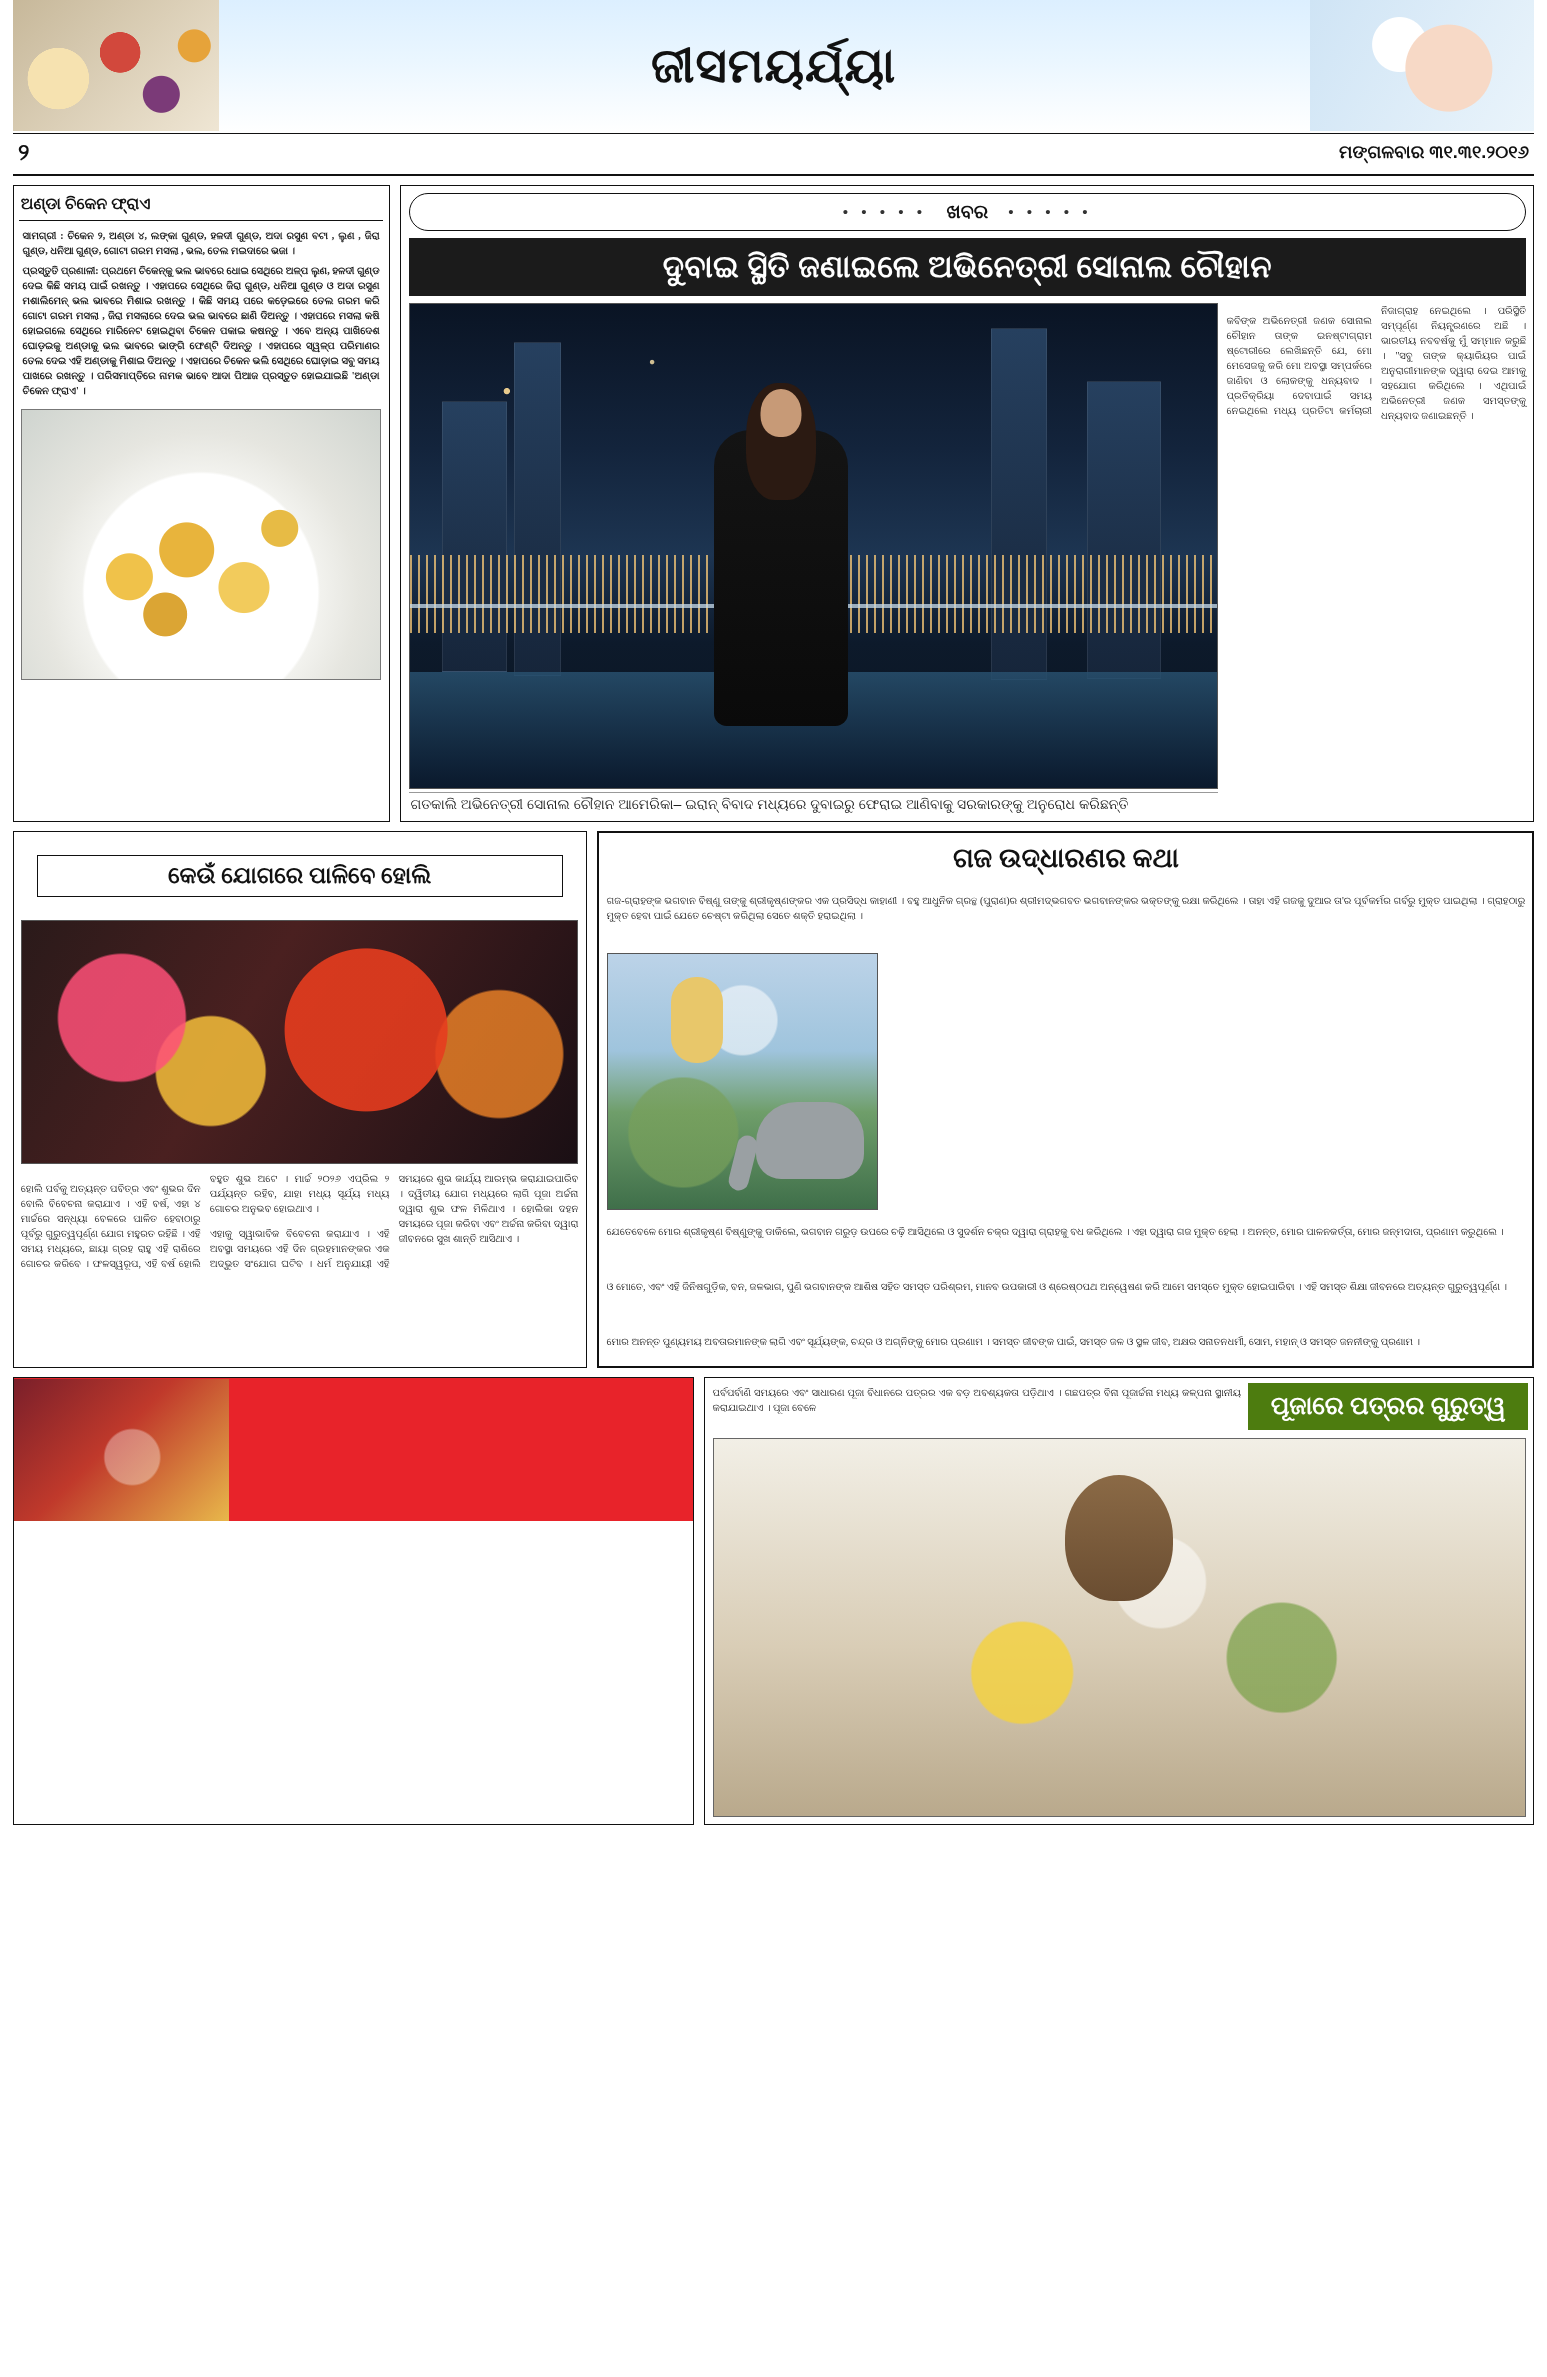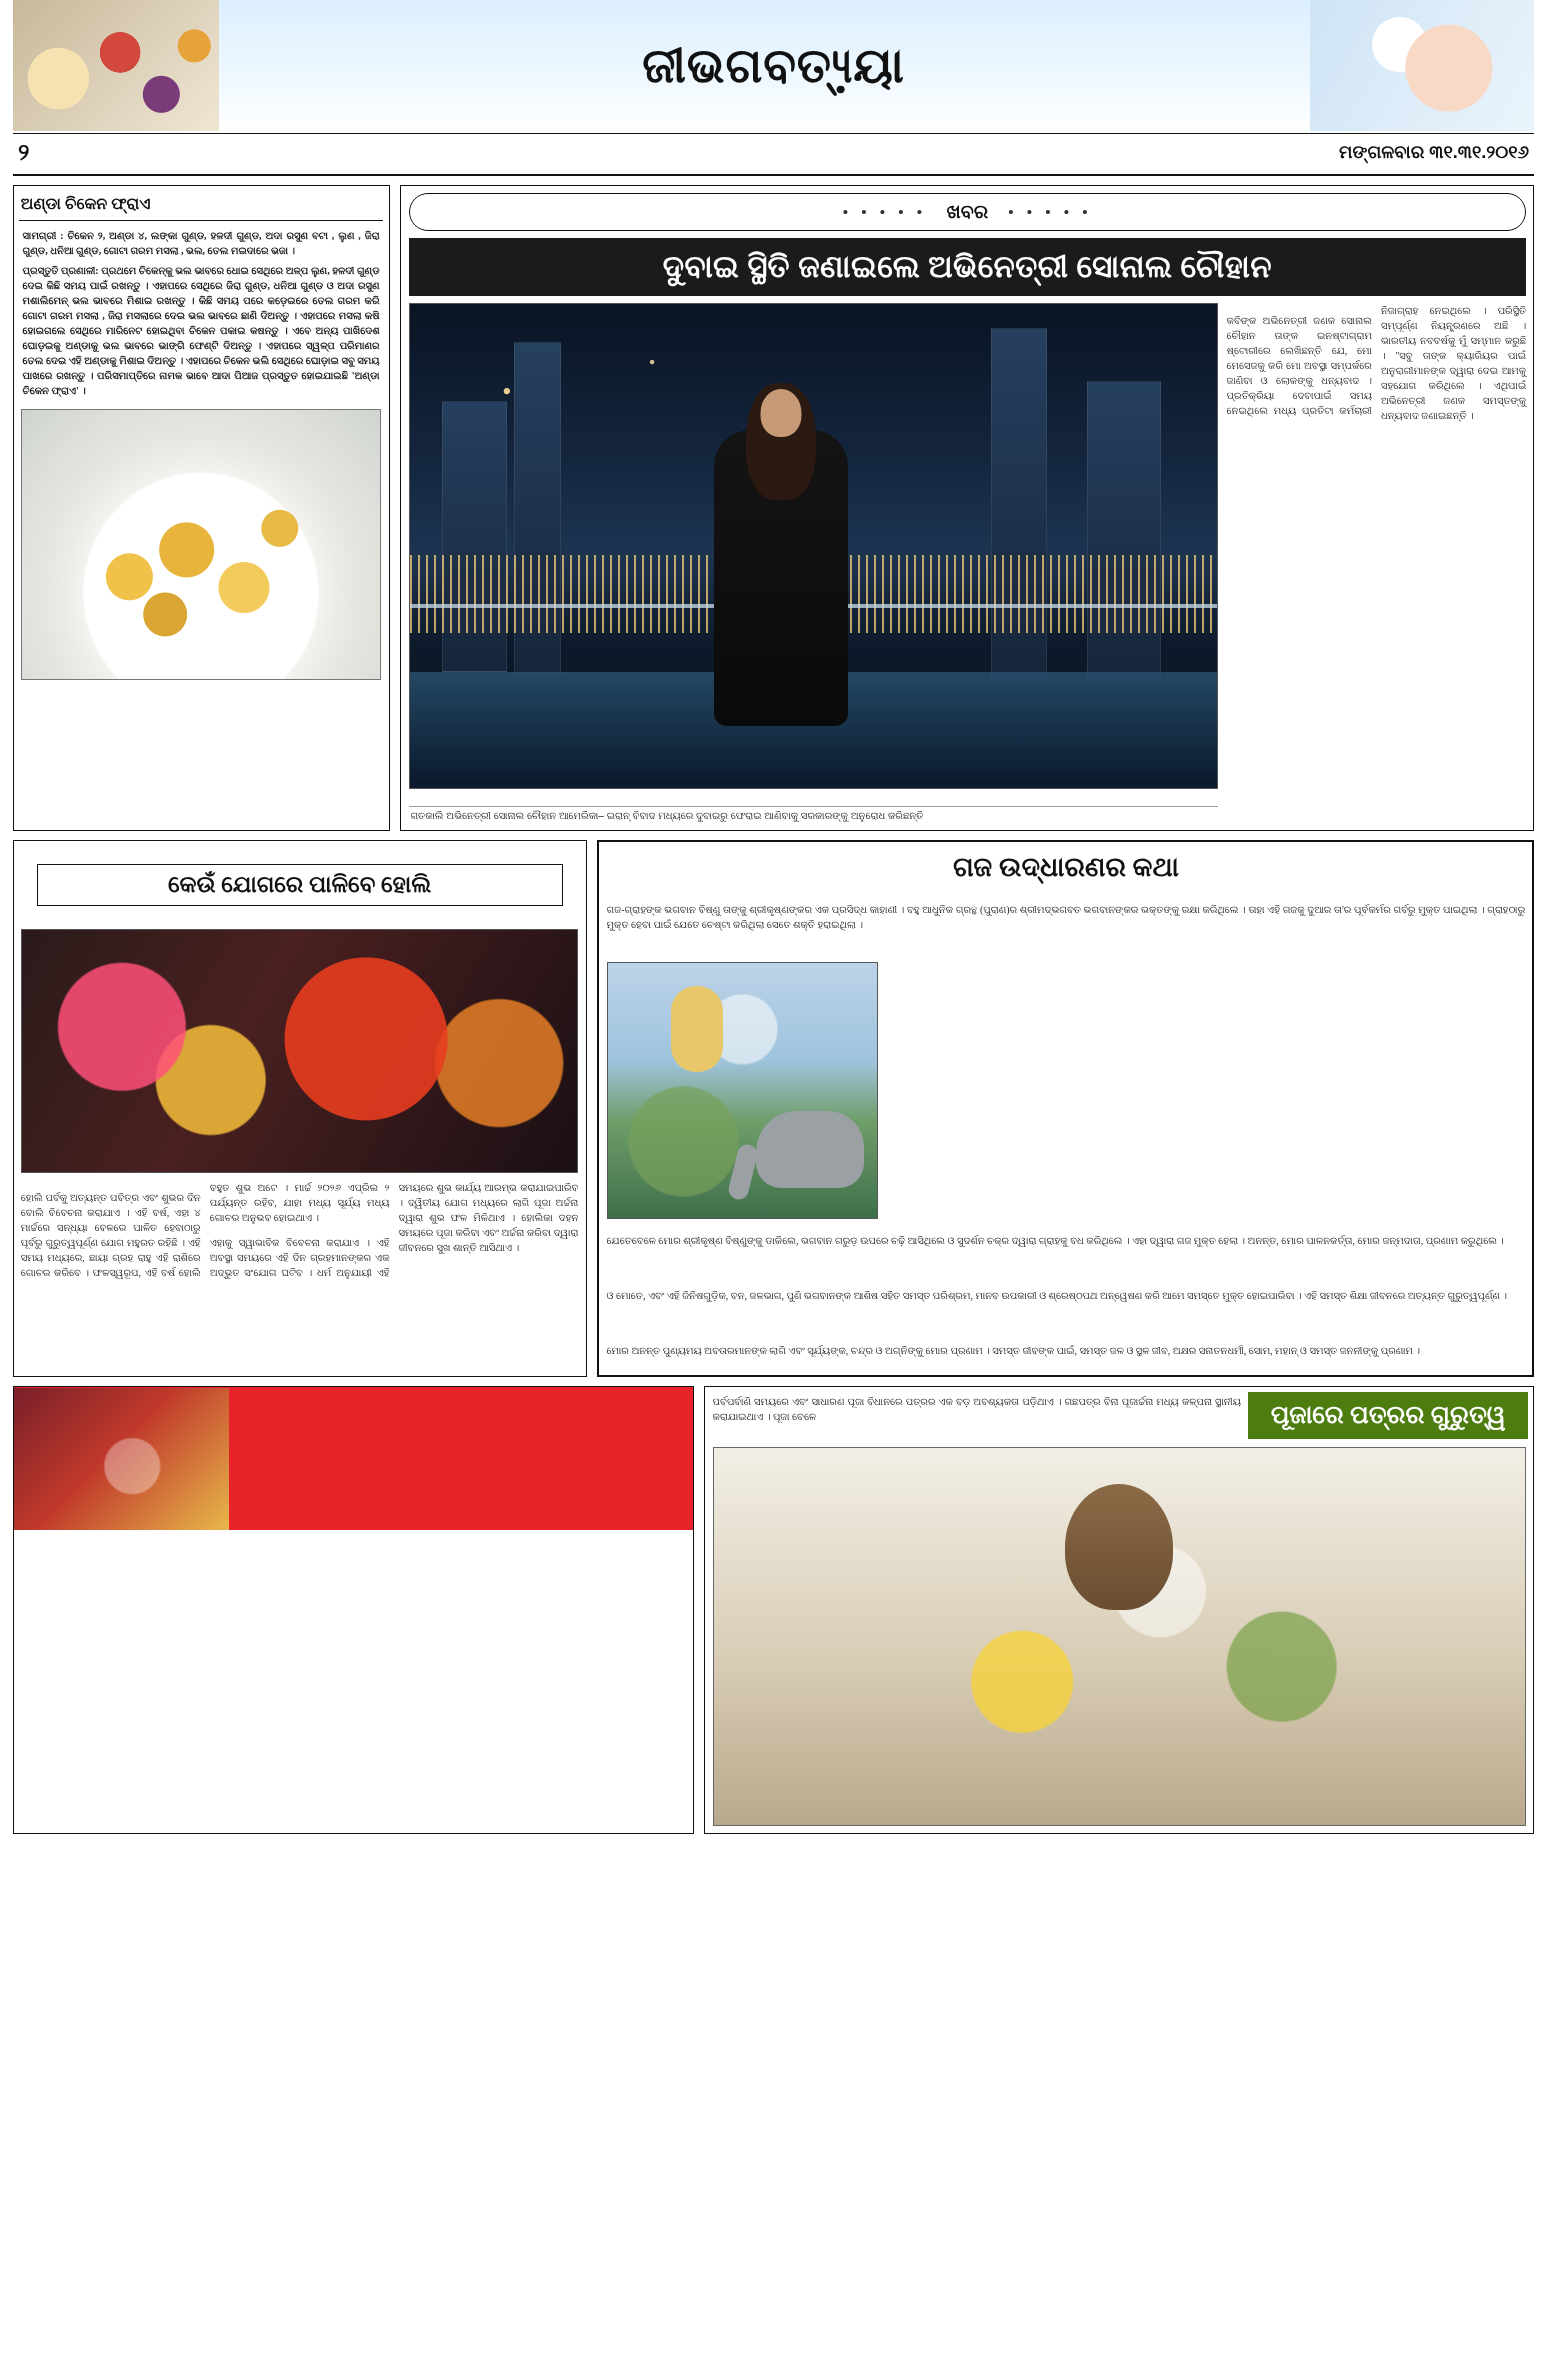--- a/index.html
+++ b/index.html
@@ -124,21 +124,21 @@
   .np-head{
     position:absolute;left:50%;top:-41px;width:41px;height:48px;transform:translateX(-50%);
     background:#c79a77;border-radius:50% 50% 45% 45%;
   }
   .np-hair{
     position:absolute;left:50%;top:-47px;width:70px;height:117px;transform:translateX(-50%);
     background:#2b1a12;border-radius:45% 45% 40% 40%;z-index:-1;
   }
   .np-rail{position:absolute;left:0;right:0;top:62%;height:4.5px;background:rgba(200,220,235,.75);}
   .news-caption{
-    font-size:10px;padding:3.6px 1.8px 0;color:#222;border-top:0.9px solid #999;margin-top:17px;
+    font-size:14px;padding:3.6px 1.8px 0;color:#222;border-top:0.9px solid #999;margin-top:3px;
   }
   .news-side{flex:1;}
 
   
   .holi-box{width:574px;}
   .holi-title{
     margin:23px;border:1.8px solid #111;text-align:center;font-size:23px;font-weight:bold;
     padding:7.2px 3.6px;font-family:"Liberation Serif", serif;
   }
   .holi-photo{
@@ -214,21 +214,21 @@
   .pj-coco{position:absolute;left:50%;top:36px;width:108px;height:126px;transform:translateX(-50%);
     background:linear-gradient(#8b6a46,#6a4d31);border-radius:50% 50% 45% 45%;}
 </style>
 </head>
 <body>
 
 <div class="page">
 
   <div class="masthead">
     <div class="mh-left"></div>
-    <div class="title">ଜୀଭଗବତ୍ଯ୍ୟା</div>
+    <div class="title">ଜୀସମୟର୍ଯ୍ୟା</div>
     <div class="mh-right"></div>
   </div>
 
   <div class="dateline">
     <div class="pg">୨</div>
     <div>ମଙ୍ଗଳବାର ୩୧.୩୧.୨୦୧୬</div>
   </div>
 
   <div class="row">
 

